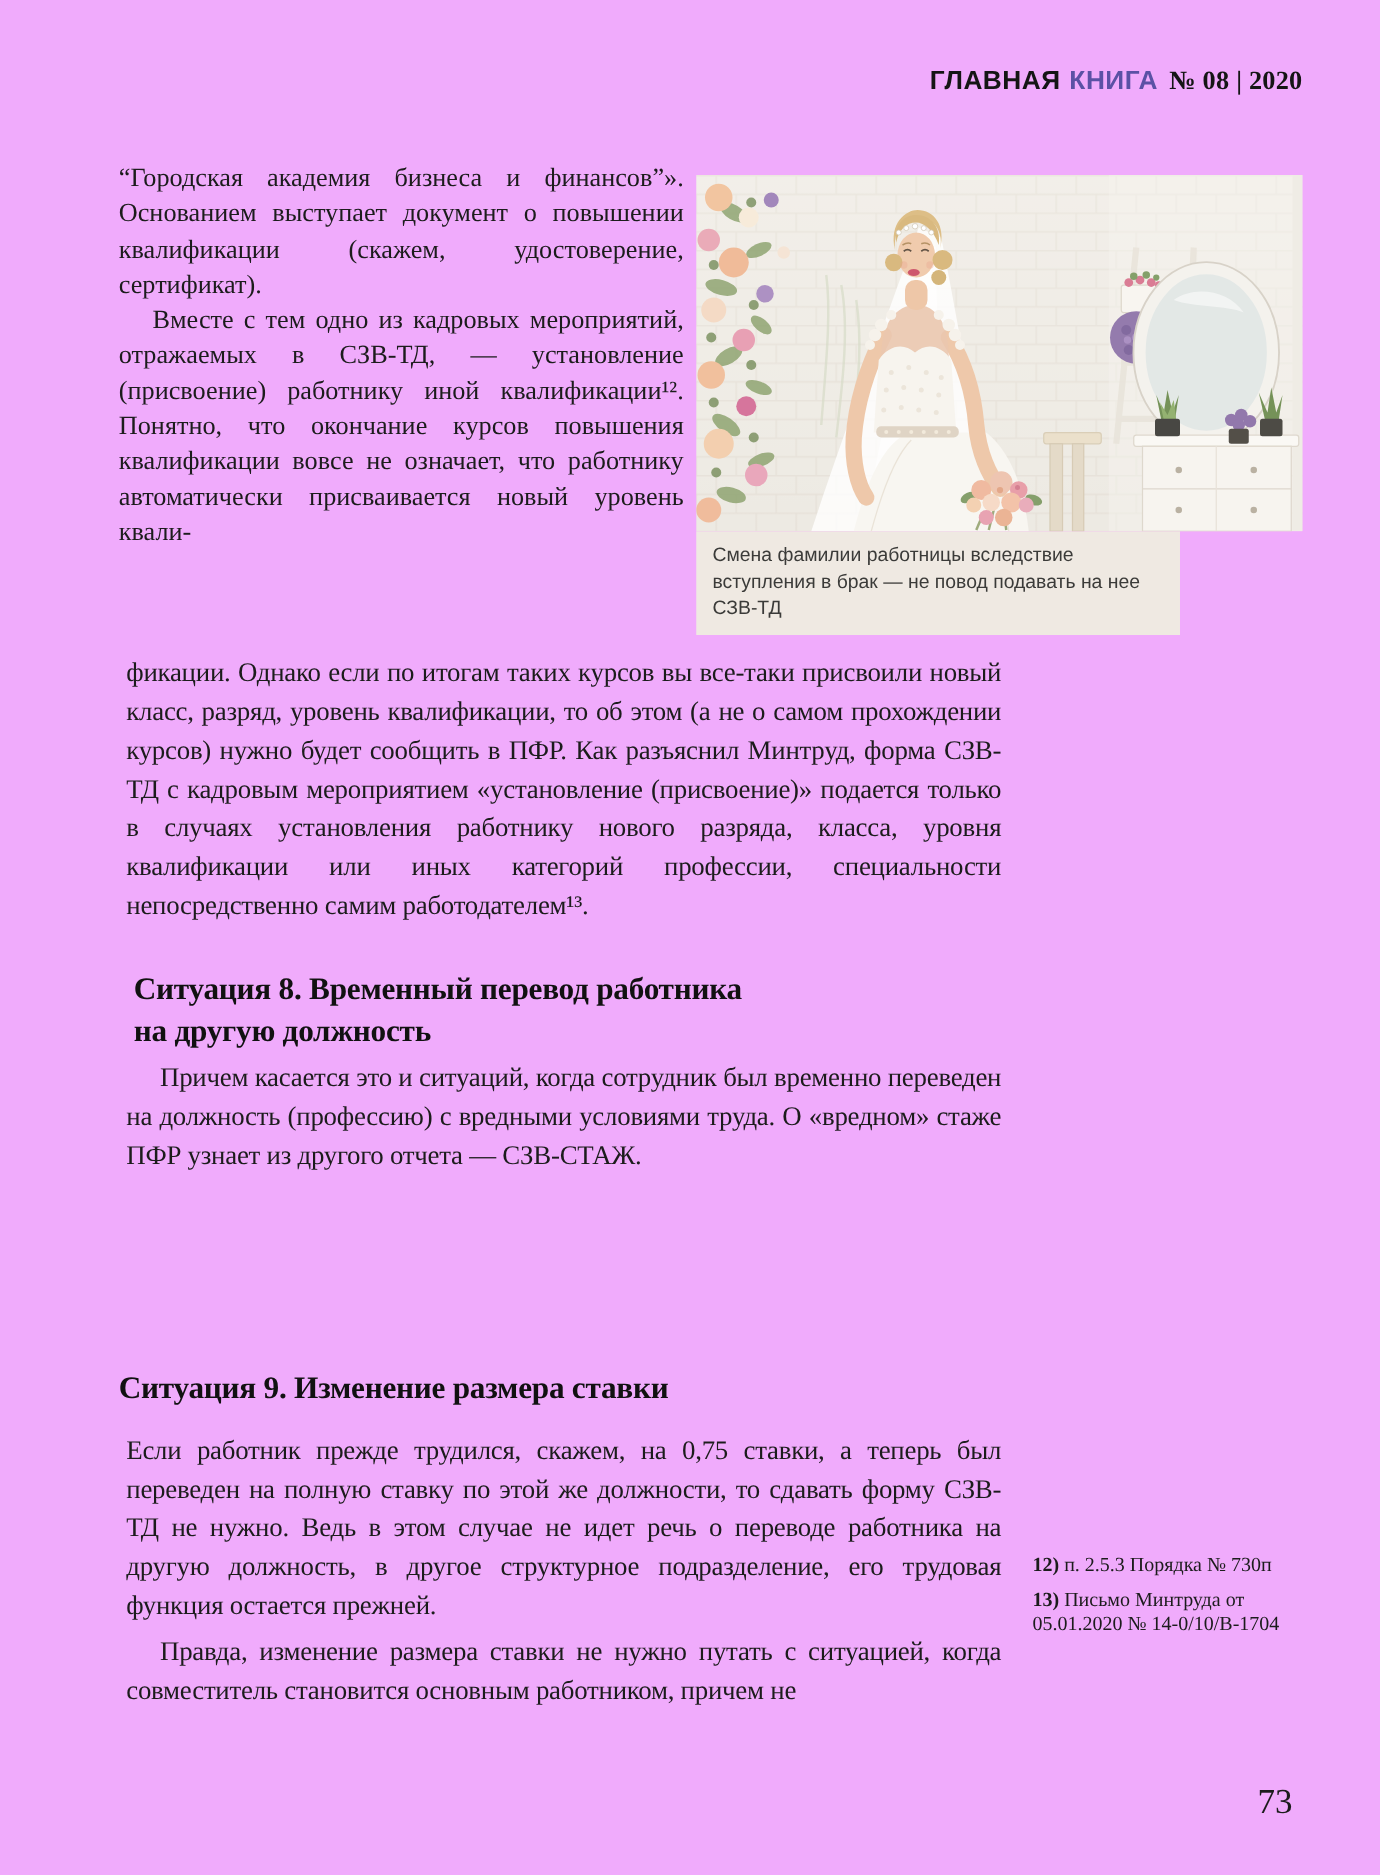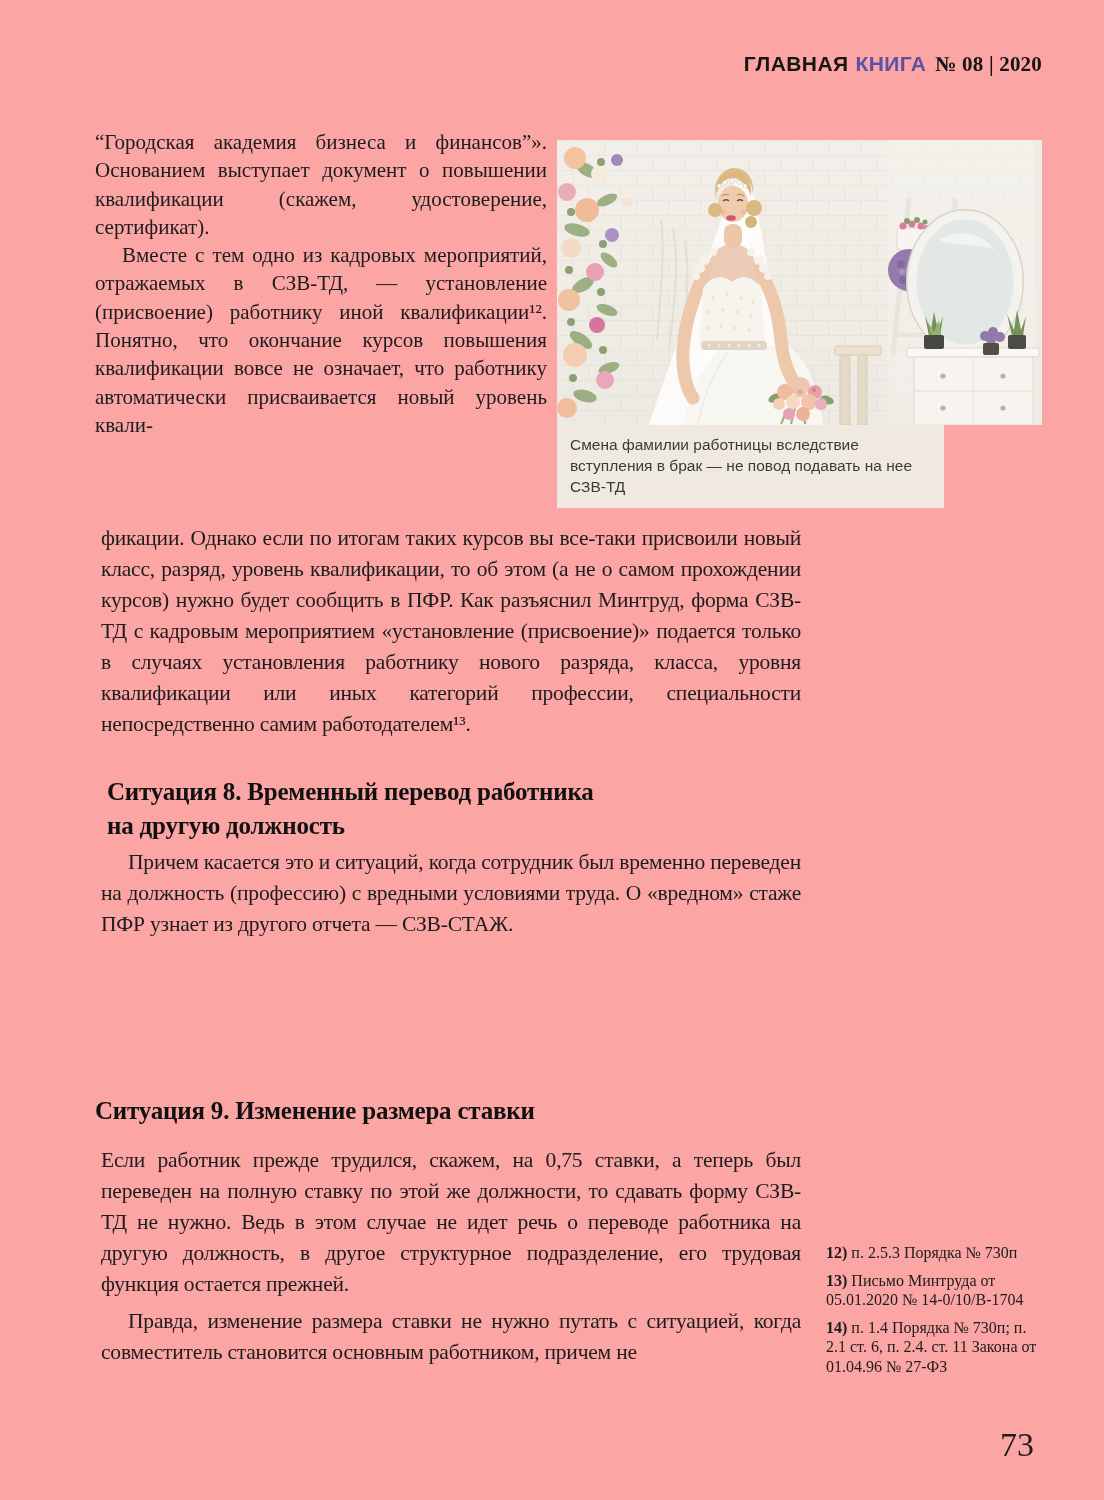--- a/index.html
+++ b/index.html
@@ -1,17 +1,17 @@
 <!DOCTYPE html>
 <html lang="ru"><head>
 <meta charset="utf-8">
 <style>
   html,body{margin:0;padding:0;background:#ffffff;}
   .page{
-    position:relative;width:1104px;height:1500px;background:#fca5a5;
+    position:relative;width:1104px;height:1500px;background:#f0abfc;
     font-family:"Liberation Serif",serif;color:#1c1c1c;overflow:hidden;
   }
   
   .masthead{
     position:absolute;top:52px;right:62px;
     font-family:"Liberation Sans",sans-serif;font-weight:bold;font-size:21px;
     letter-spacing:.4px;white-space:nowrap;
   }
   .masthead .brand-black{color:#151515;}
   .masthead .brand-purple{margin-left:7px;}
@@ -52,21 +52,21 @@
   
   .footnotes{
     position:absolute;left:826px;top:1243px;width:218px;
     font-size:16px;line-height:19.5px;color:#1c1c1c;
   }
   .fn{margin:0 0 8px 0;}
   .fn .fn-num{font-weight:bold;}
   
   .page-num{
     position:absolute;top:1426px;right:70px;
-    font-size:34px;color:#1c1c1c;
+    font-size:28px;color:#1c1c1c;
   }
 </style>
 </head>
 <body>
 
 <div class="page">
 
   <div class="masthead">
     <span class="brand-black">ГЛАВНАЯ</span><span class="brand-purple" id="brand-purple" style="color: rgb(91, 81, 165);">КНИГА</span><span class="issue">№ 08 | 2020</span>
   </div>
@@ -326,21 +326,17 @@
 
   <div class="footnotes">
     <p class="fn">
       <span class="fn-num">12)</span>
       <span>п. 2.5.3 Порядка № 730п</span>
     </p>
     <p class="fn">
       <span class="fn-num">13)</span>
       <span>Письмо Минтруда от 05.01.2020 № 14-0/10/В-1704</span>
     </p>
-    <p class="fn">
-      <span class="fn-num">14)</span>
-      <span>п. 1.4 Порядка № 730п; п. 2.1 ст. 6, п. 2.4. ст. 11 Закона от 01.04.96 № 27-ФЗ</span>
-    </p>
   </div>
 
   <div class="page-num">73</div>
 
 </div>
 
 </body></html>

